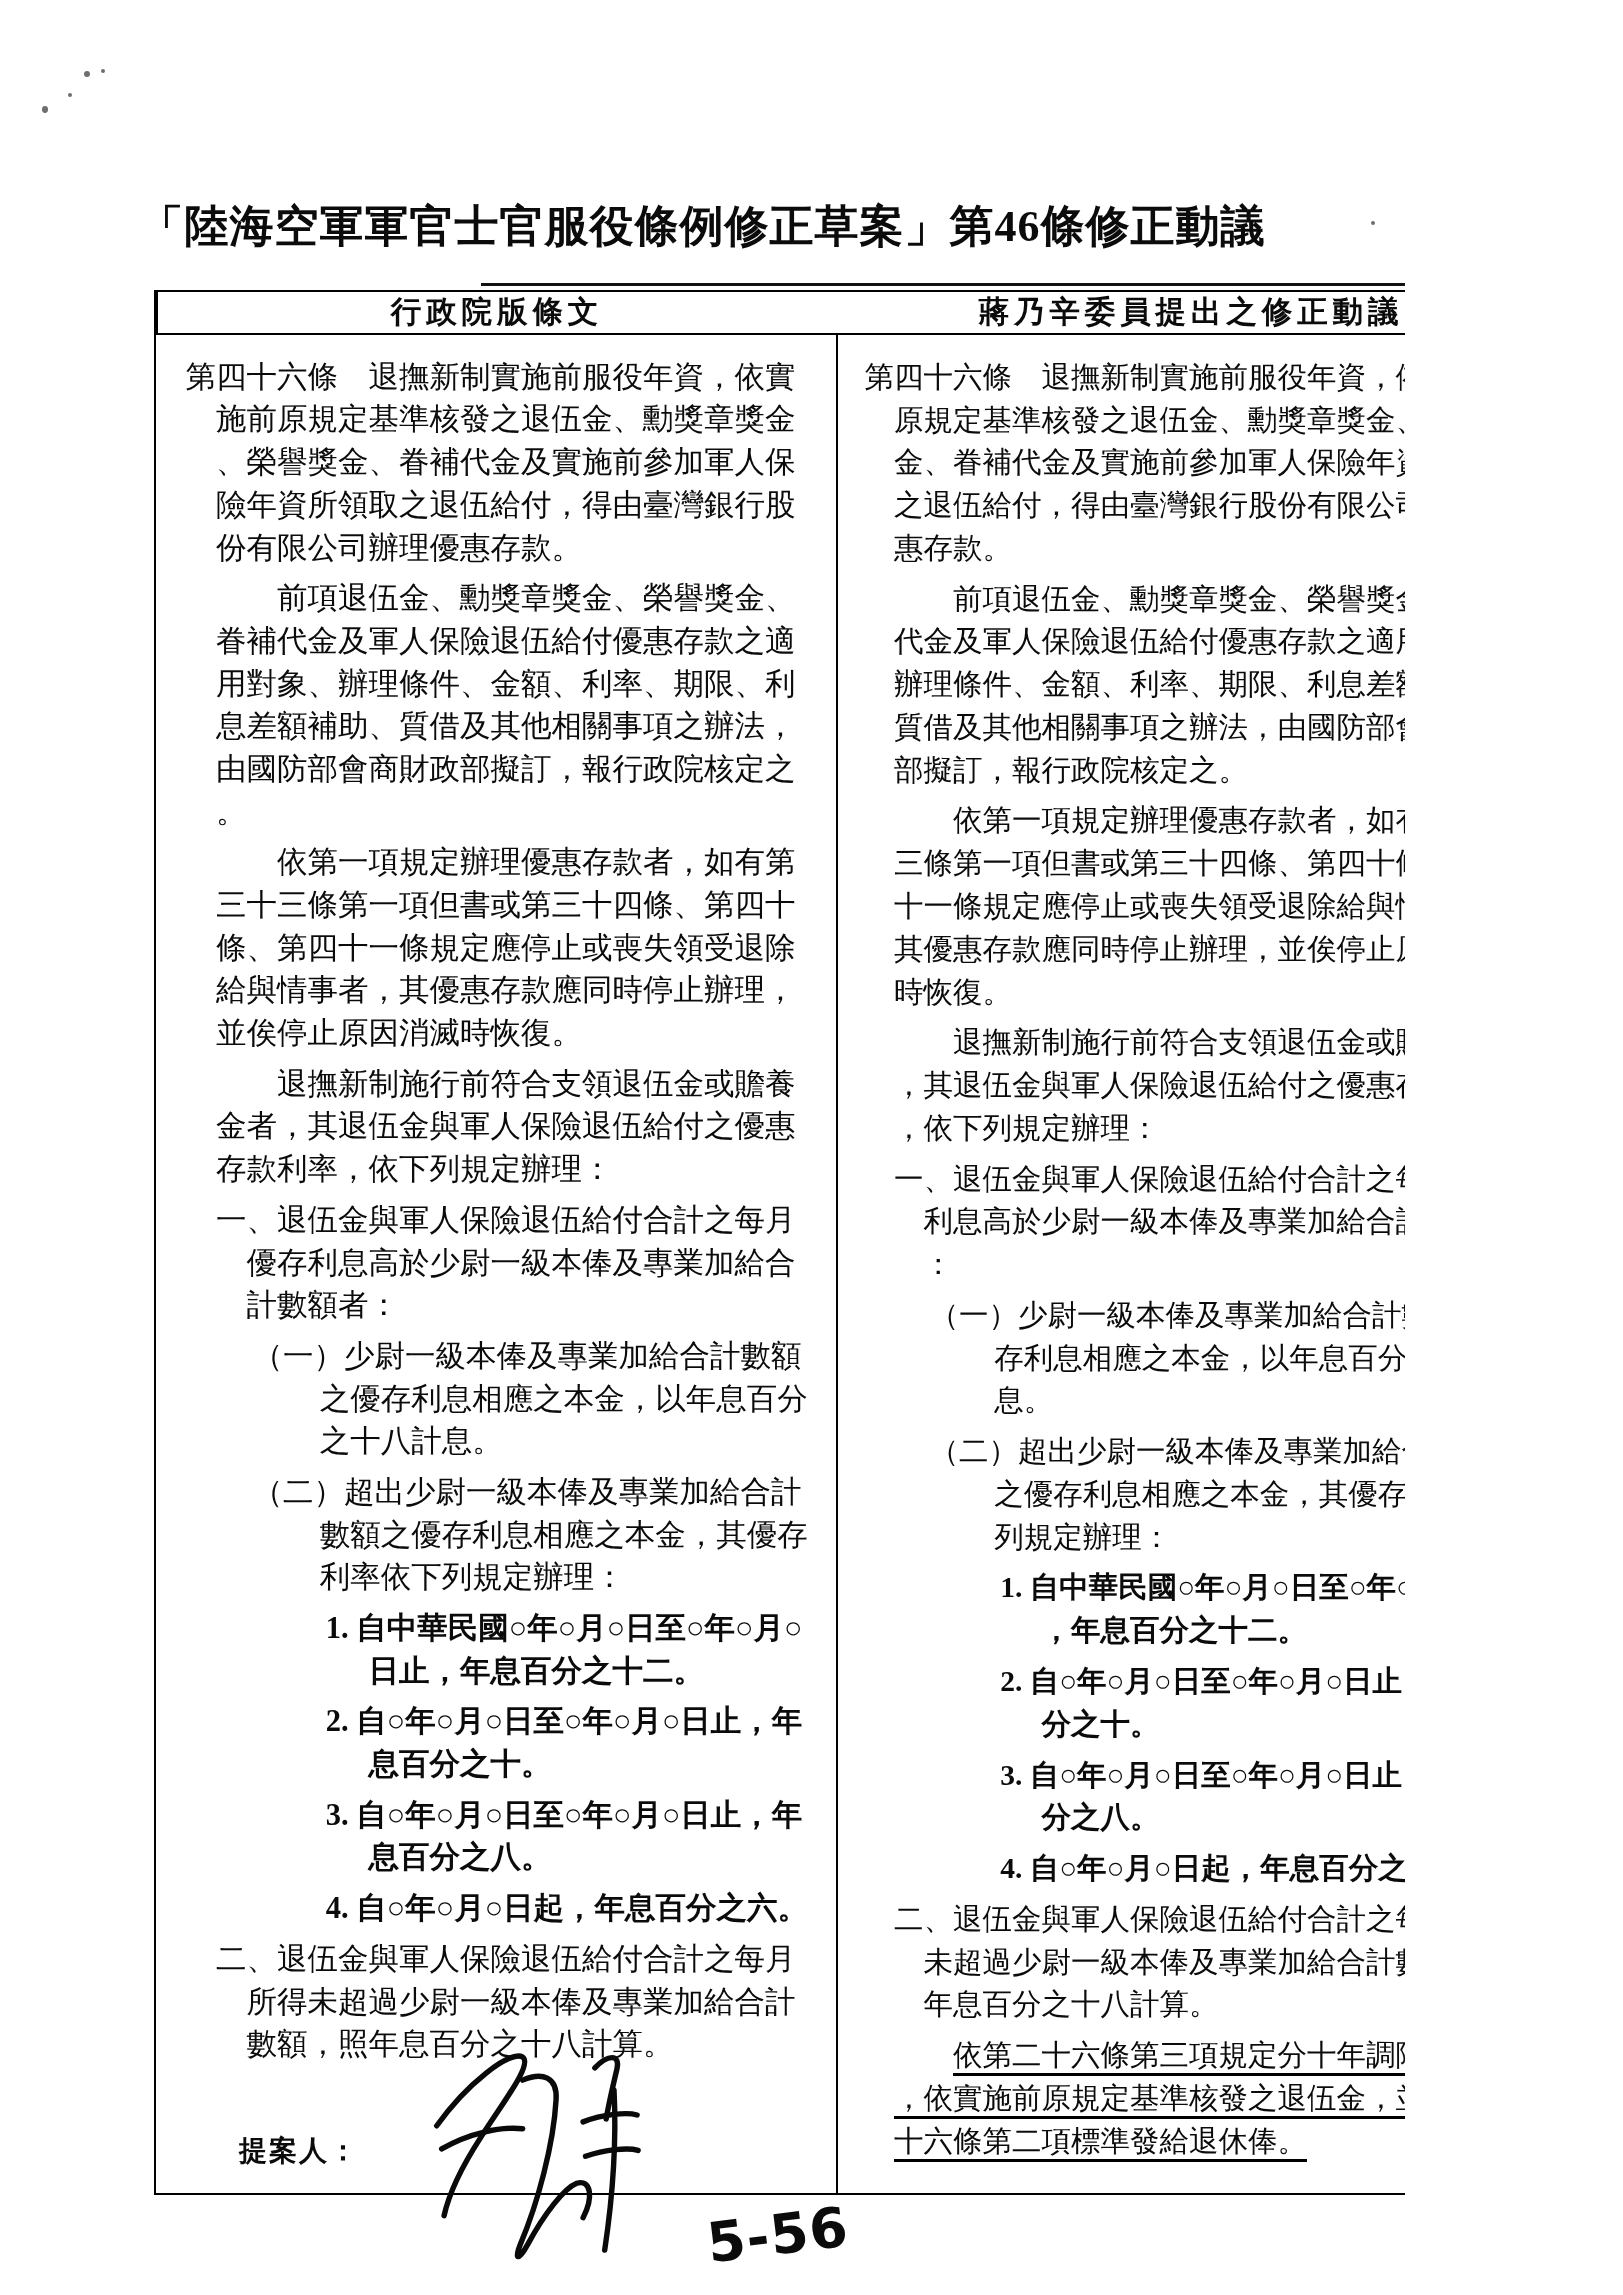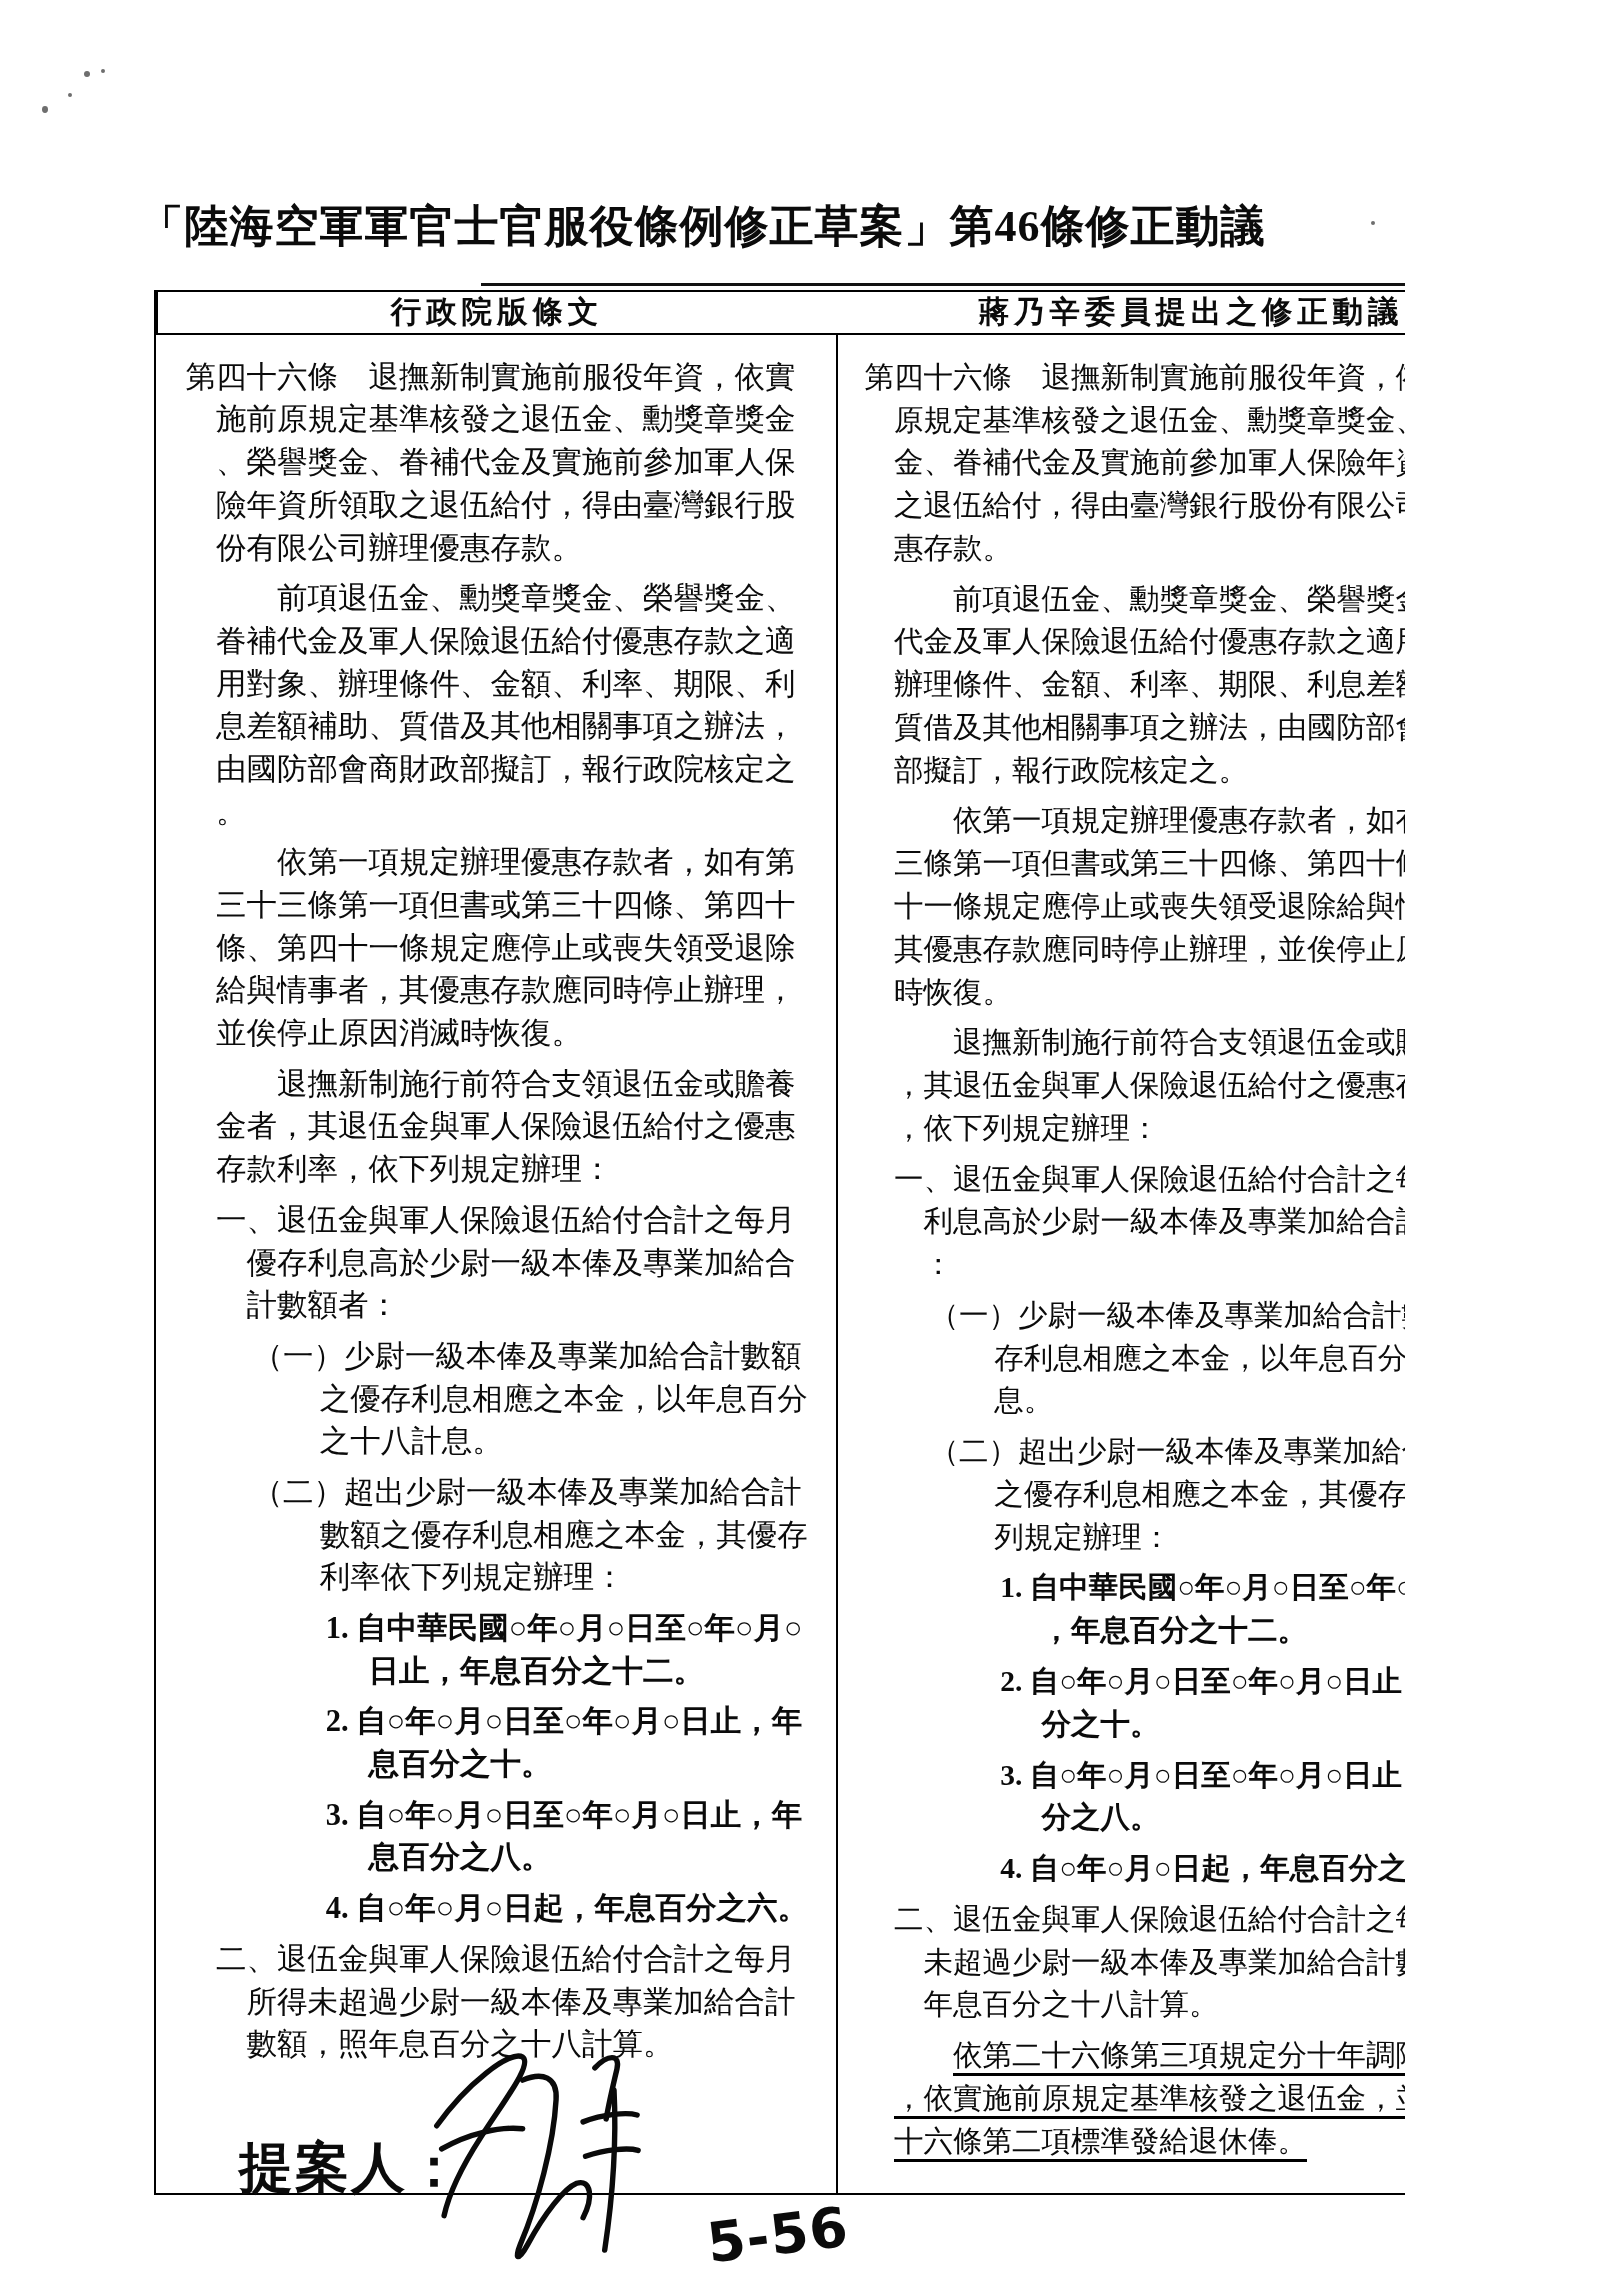--- a/index.html
+++ b/index.html
@@ -59,21 +59,21 @@
   .p.item3{margin-left:6em;text-indent:-1.4em;font-weight:bold;}
   .p.u{
     text-decoration:underline;
     text-decoration-thickness:3.4px;
     text-underline-offset:7.9px;
     text-decoration-color:#000;
   }
   
   .proposer-label{
     position:absolute;left:239px;top:2132px;
-    font-size:54px;font-weight:700;letter-spacing:2px;
+    font-size:28px;font-weight:700;letter-spacing:2px;
     white-space:nowrap;
   }
   .signature{
     position:absolute;left:422px;top:2020px;width:221px;height:246px;
   }
   .page-note{
     position:absolute;left:707px;top:2203px;
     font-size:55px;font-weight:700;
     font-family:"DejaVu Sans","Liberation Sans",sans-serif;
     transform:rotate(-7deg);

